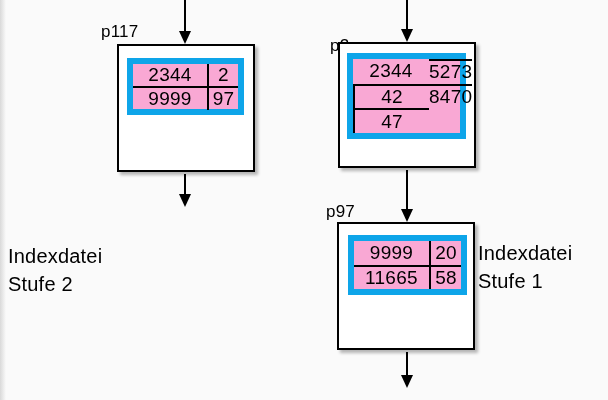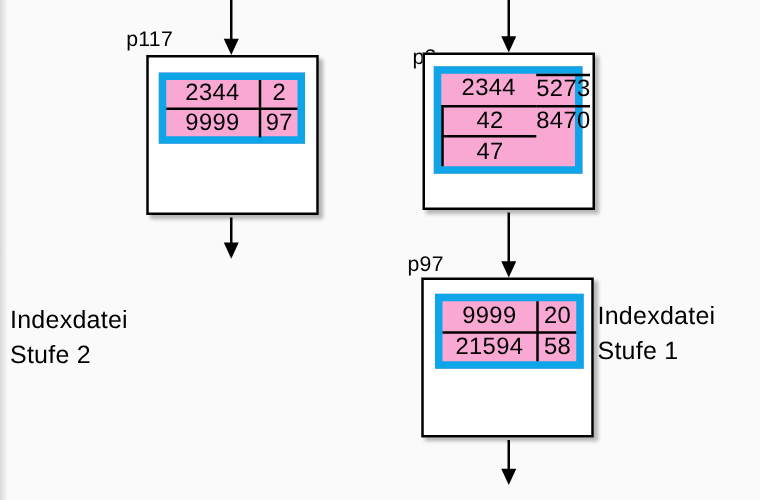--- a/index.html
+++ b/index.html
@@ -114,21 +114,21 @@
   </div>
 
   <div class="arrow-line" style="left:406px; top:170px; height:41px;"></div>
   <div class="arrow-head" style="left:401px; top:209px;"></div>
 
   <div class="node-label" style="left:326px; top:202px;">p97</div>
   <div class="node-box" style="left:337px; top:222px; width:138px; height:128px;">
     <div class="node-table" style="left:9px; top:11px; width:119px; height:60px; grid-template-columns:75px 1fr; grid-template-rows:1fr 1fr;">
       <div class="cell">9999</div>
       <div class="cell cl">20</div>
-      <div class="cell ct">21594</div>
+      <div class="cell ct">11665</div>
       <div class="cell cl ct">58</div>
     </div>
   </div>
 
   <div class="arrow-line" style="left:406px; top:352px; height:25px;"></div>
   <div class="arrow-head" style="left:401px; top:375px;"></div>
 
   <div class="caption" style="left:478px; top:194px; width:132px;">
     <div>Indexdatei</div>
     <div>Stufe 1</div>

